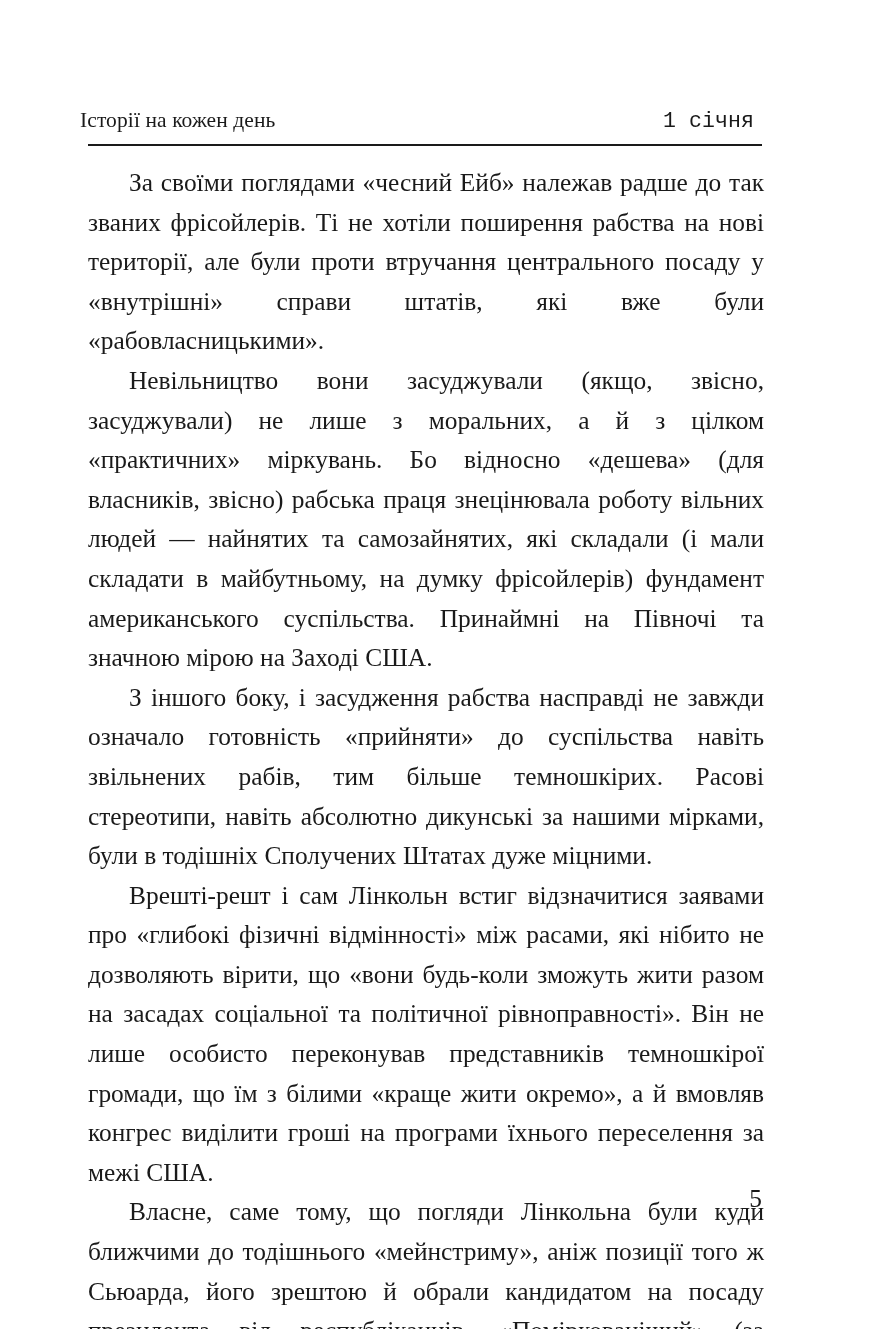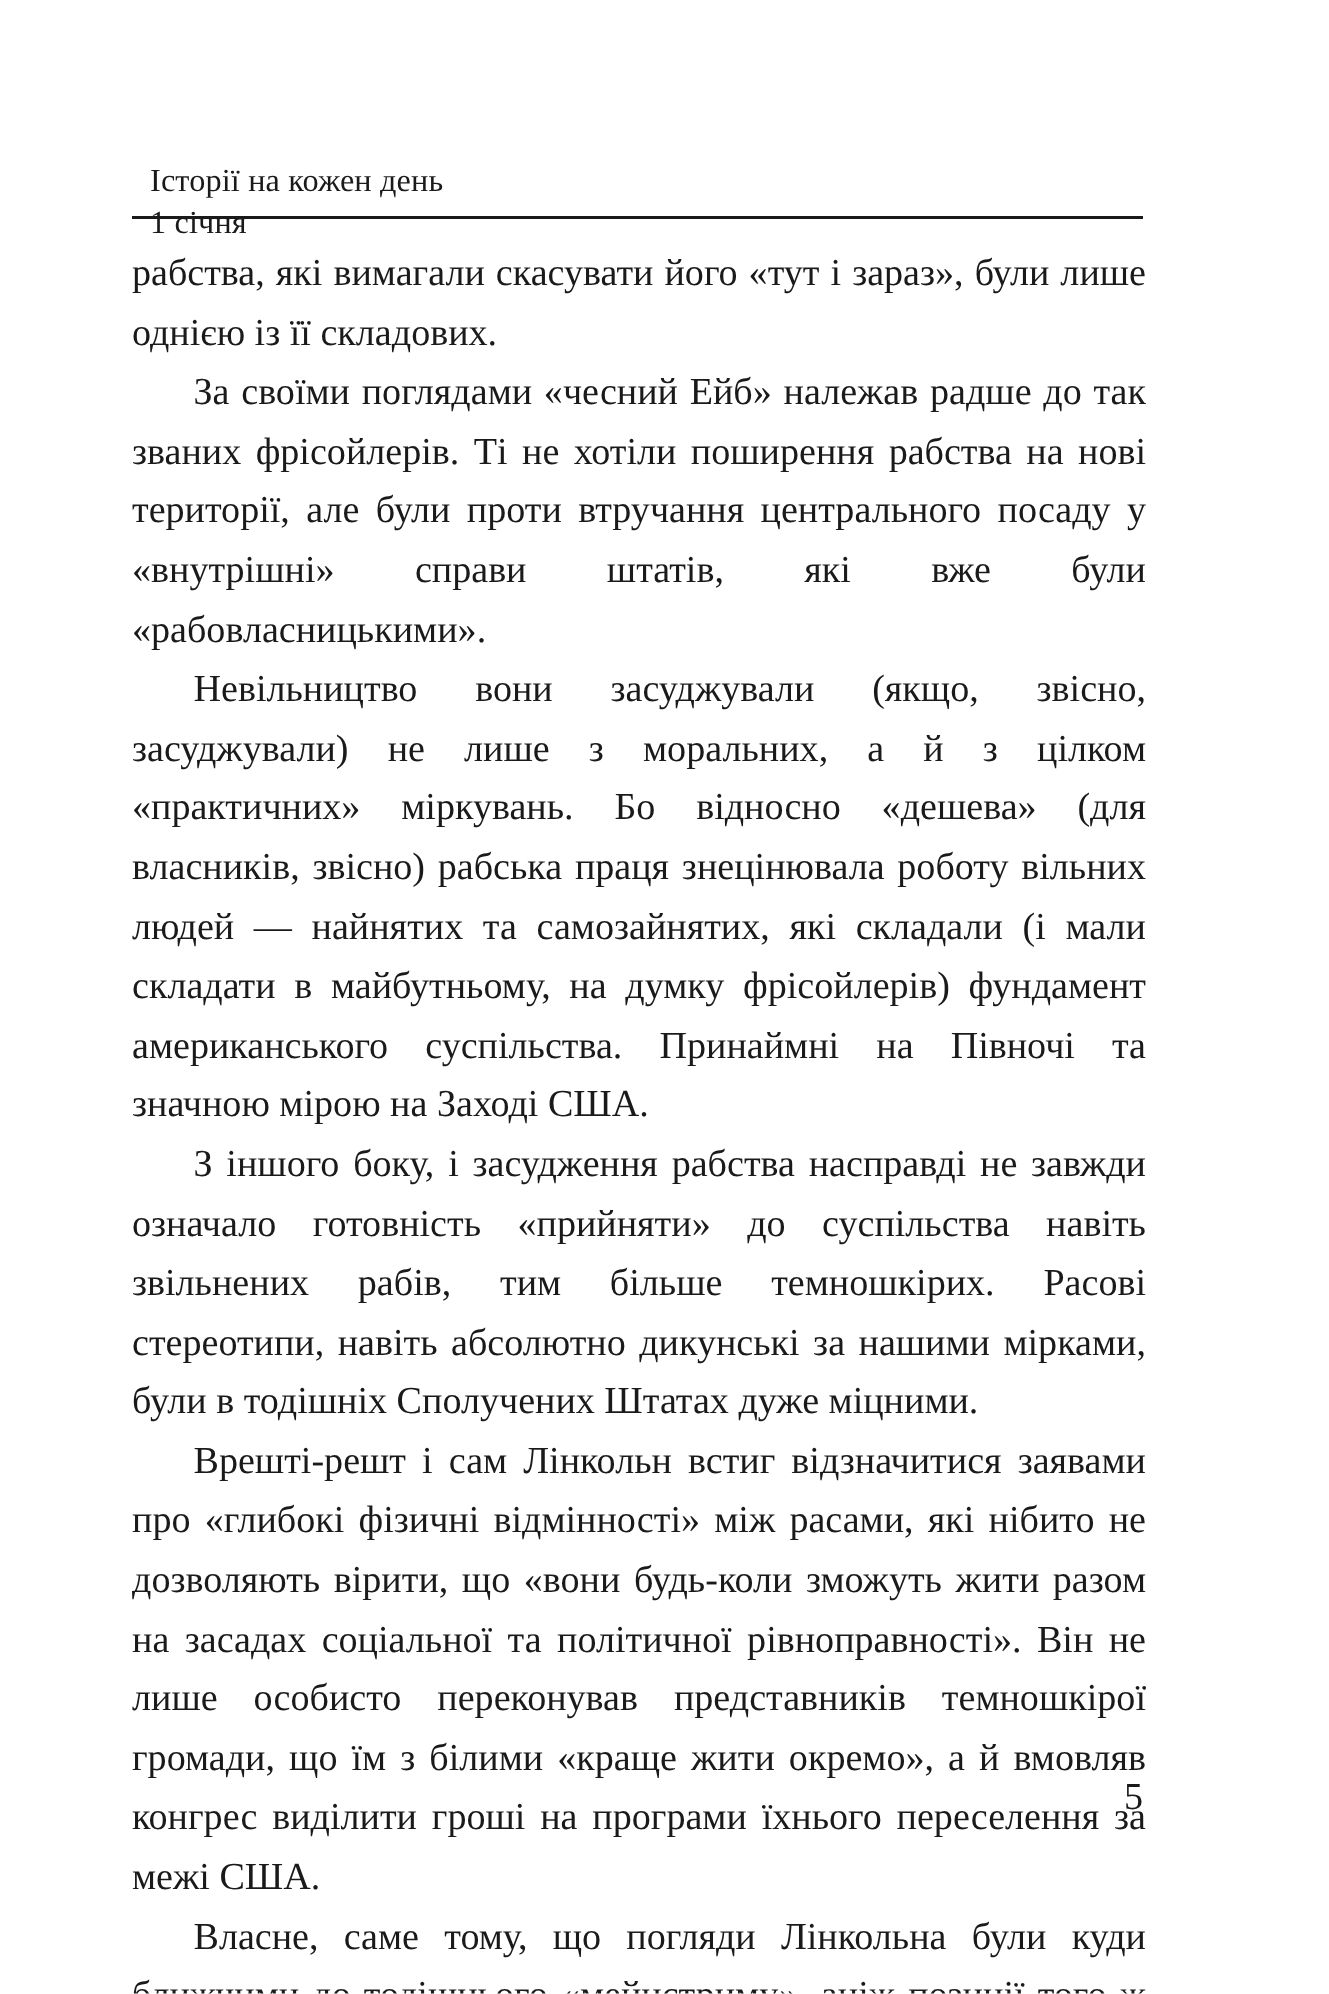--- a/index.html
+++ b/index.html
@@ -24,34 +24,33 @@
     top: 0;
     width: 886px;
     height: 1329px;
     background: #ffffff;
     box-sizing: border-box;
   }
 
   
   .running-head {
     position: absolute;
-    left: 100px;
+    left: 80px;
     top: 106px;
     width: 674px;
     display: flex;
     align-items: baseline;
     justify-content: space-between;
     font-size: 21.5px;
     line-height: 28px;
     letter-spacing: 0.1px;
     color: #1a1a1a;
-    flex-direction: column;
   }
   .running-head .rh-left  { white-space: nowrap; }
-  .running-head .rh-right { white-space: nowrap; }
+  .running-head .rh-right { white-space: nowrap; font-family: Liberation Mono, monospace; }
 
   .head-rule {
     position: absolute;
     left: 88px;
     top: 144px;
     width: 674px;
     height: 2px;
     background: #1a1a1a;
   }
 
@@ -98,21 +97,20 @@
 <div class="page">
 
   <div class="running-head">
     <span class="rh-left">Історії на кожен день</span>
     <span class="rh-right">1 січня</span>
   </div>
 
   <div class="head-rule"></div>
 
   <div class="textblock">
-    <p class="cont">рабства, які вимагали скасувати його «тут і зараз», були лише однією із її складових.</p>
     <p>За своїми поглядами «чесний Ейб» належав радше до так званих фрісойлерів. Ті не хотіли поширення рабства на нові території, але були проти втручання центрального посаду у «внутрішні» справи штатів, які вже були «рабовласницькими».</p>
     <p>Невільництво вони засуджували (якщо, звісно, засуджували) не лише з моральних, а й з цілком «практичних» міркувань. Бо відносно «дешева» (для власників, звісно) рабська праця знецінювала роботу вільних людей — найнятих та самозайнятих, які складали  (і мали складати в майбутньому, на думку фрісойлерів) фундамент американського суспільства. Принаймні на Півночі та значною мірою на Заході США.</p>
     <p>З іншого боку, і засудження рабства насправді не завжди означало готовність «прийняти» до суспільства навіть звільнених рабів, тим більше темношкірих. Расові стереотипи, навіть абсолютно дикунські за нашими мірками, були в тодішніх Сполучених Штатах дуже міцними.</p>
     <p>Врешті-решт і сам Лінкольн встиг відзначитися заявами про «глибокі фізичні відмінності» між расами, які нібито не дозволяють вірити, що «вони будь-коли зможуть жити разом на засадах соціальної та політичної рівноправності». Він не лише особисто переконував представників темношкірої громади, що їм з білими «краще жити окремо», а й вмовляв конгрес виділити гроші на програми їхнього переселення за межі США.</p>
     <p class="last">Власне, саме тому, що погляди Лінкольна були куди ближчими до тодішнього «мейнстриму», аніж позиції того ж Сьюарда, його зрештою й обрали кандидатом на посаду президента від республіканців. «Поміркованіший» (за тодішнім розумінням</p>
   </div>
 
   <div class="folio">5</div>
 
 </div>

